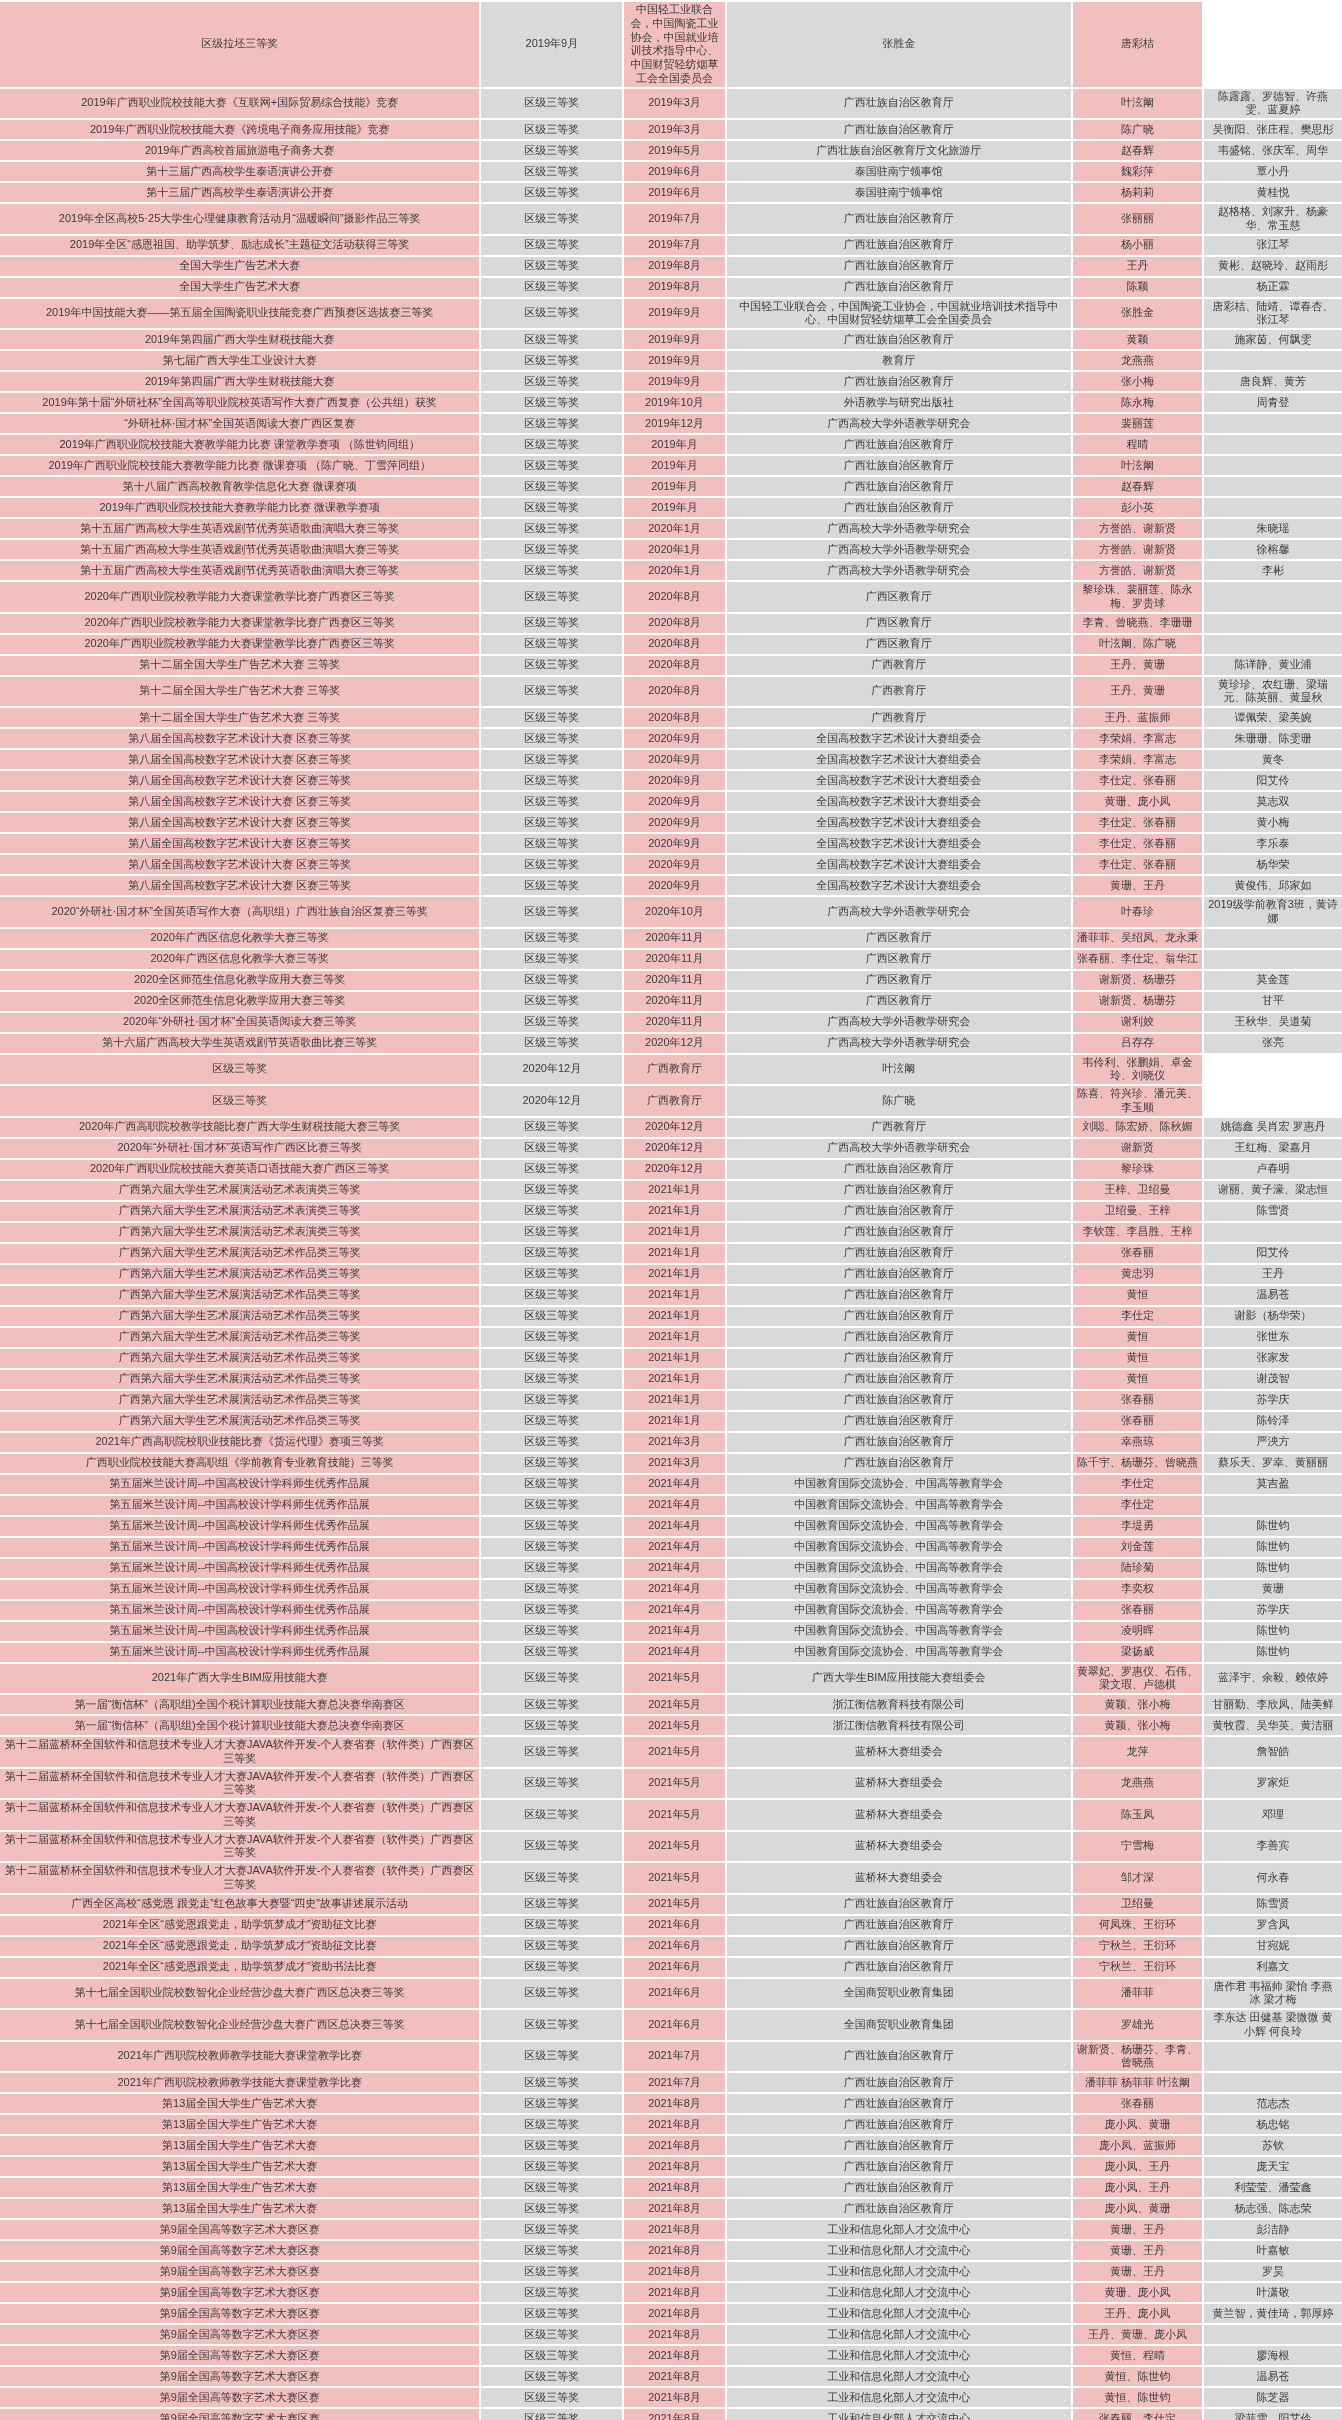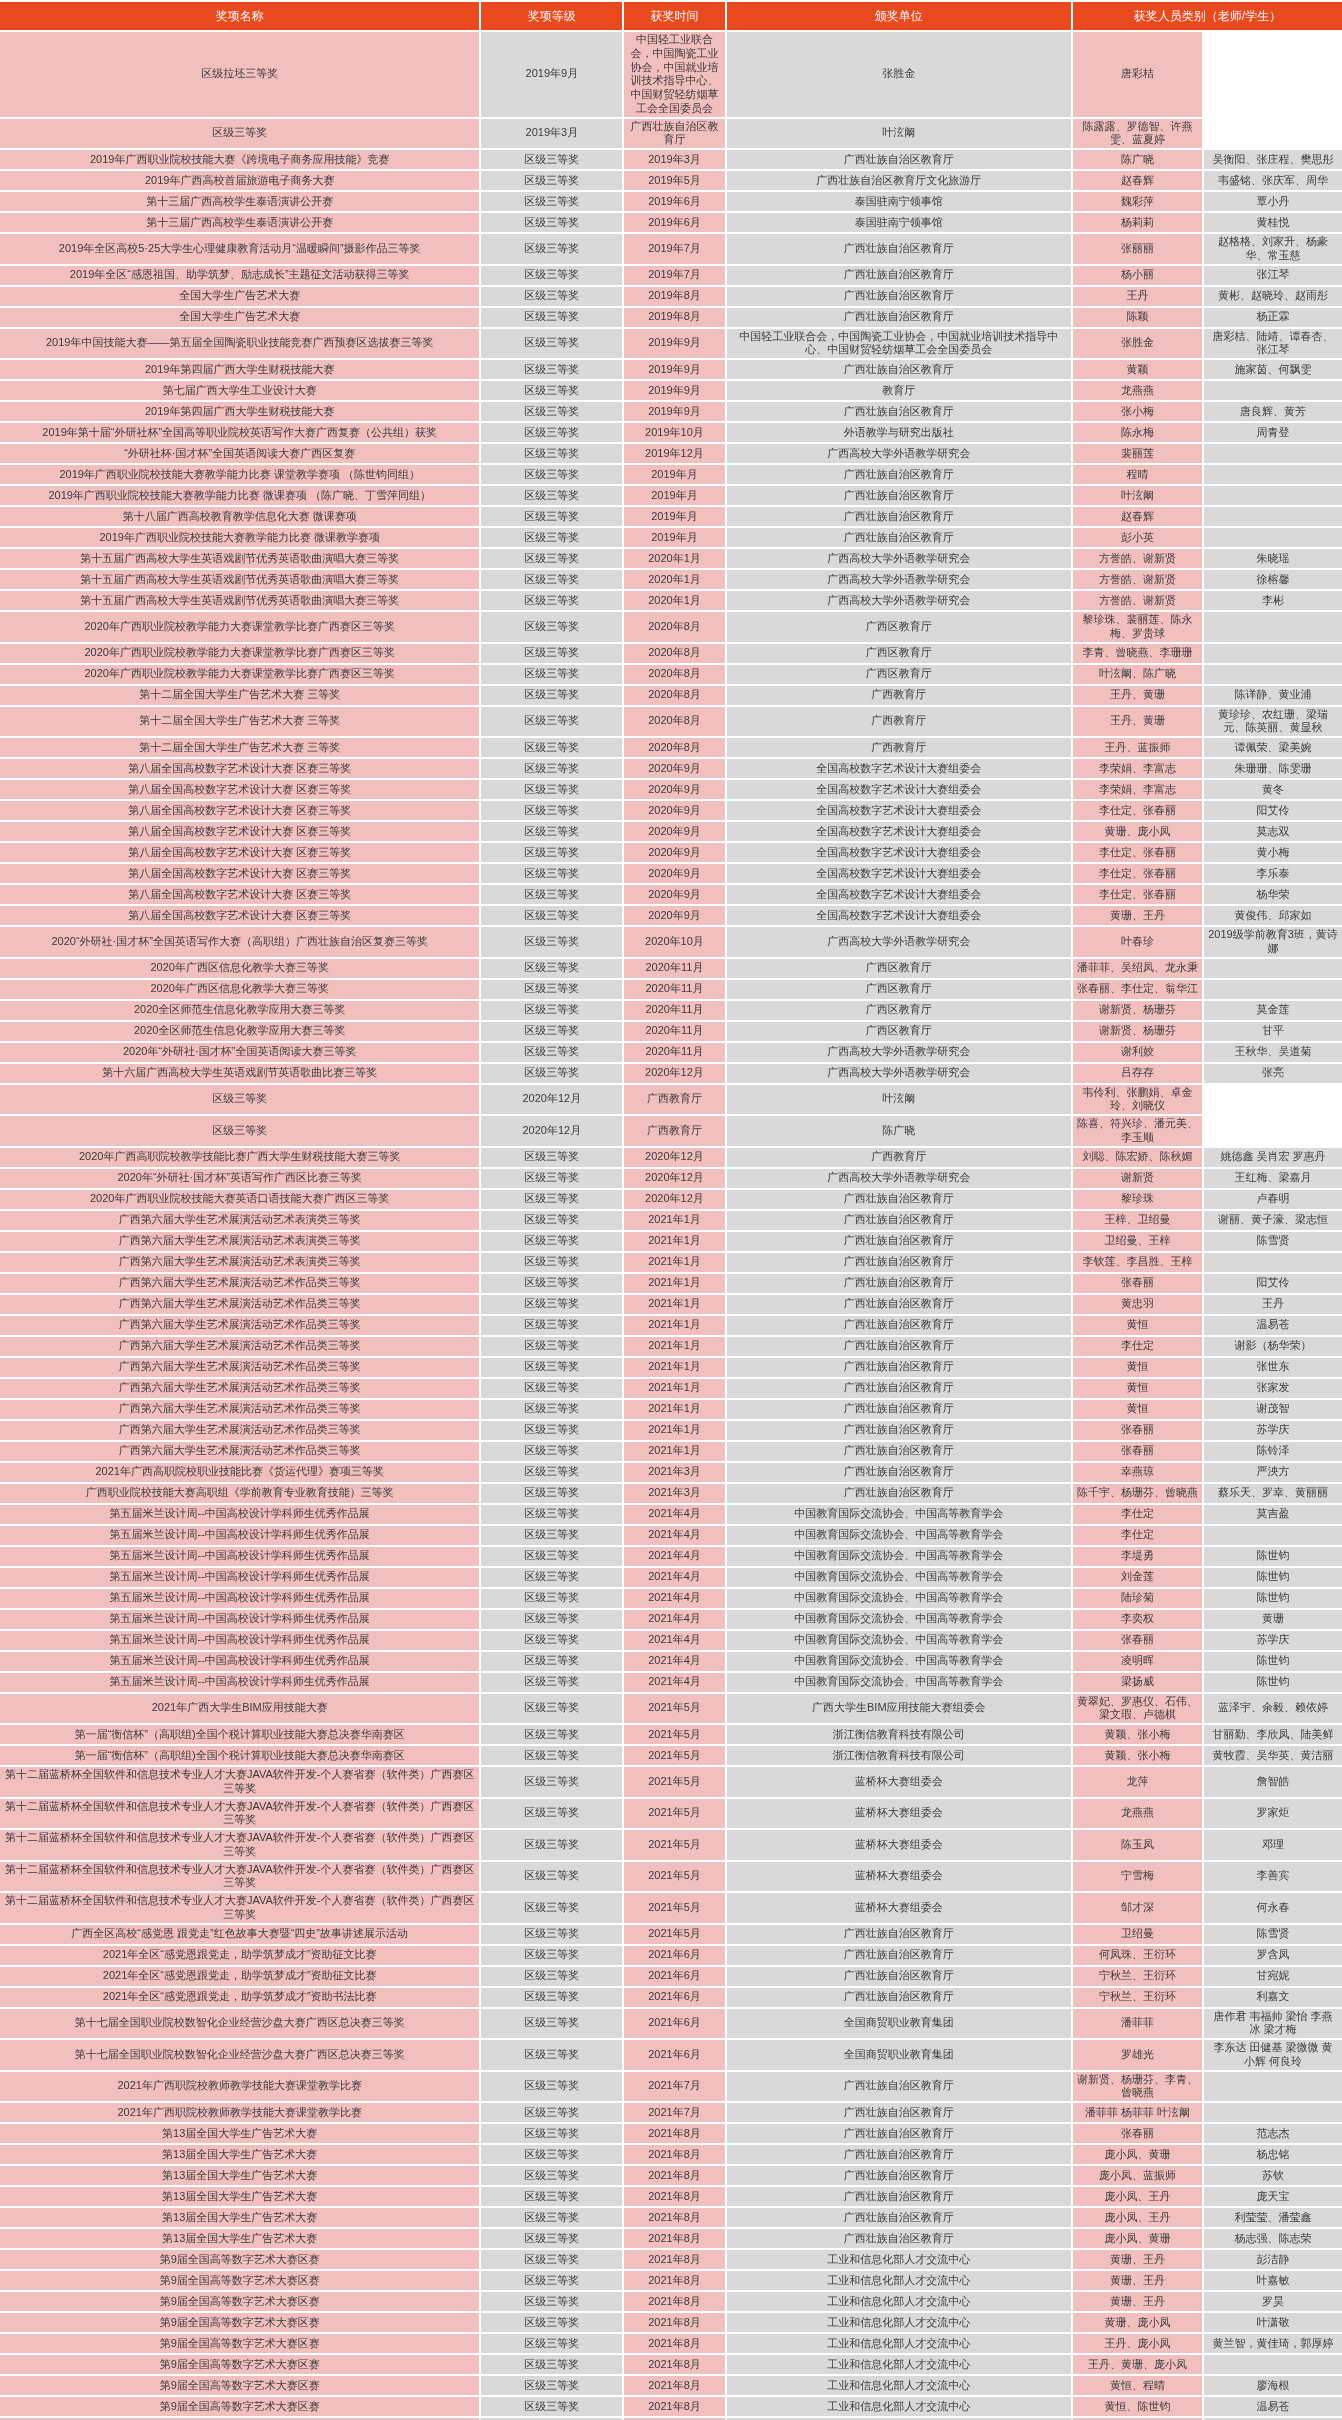--- a/index.html
+++ b/index.html
@@ -29,36 +29,30 @@
     font-size:12px;
     min-height:28px;
     font-weight:normal;
   }
   .header-row .cell.people{grid-column:5 / 7;}
 </style>
 </head>
 <body>
 
 <div class="table-wrap">
-  <div class="header-row">
-    <div class="cell">奖项名称</div>
-    <div class="cell">奖项等级</div>
-    <div class="cell">获奖时间</div>
-    <div class="cell">颁奖单位</div>
-    <div class="cell people">获奖人员类别（老师/学生）</div>
-  </div>
   <div>
       <div class="row">
         <div class="cell">区级拉坯三等奖</div>
         <div class="cell">2019年9月</div>
         <div class="cell">中国轻工业联合会，中国陶瓷工业协会，中国就业培训技术指导中心、中国财贸轻纺烟草工会全国委员会</div>
         <div class="cell">张胜金</div>
         <div class="cell">唐彩桔</div>
       </div>
       <div class="row">
+        <div class="cell">2019年广西职业院校技能大赛《互联网+国际贸易综合技能》竞赛</div>
         <div class="cell">区级三等奖</div>
         <div class="cell">2019年3月</div>
         <div class="cell">广西壮族自治区教育厅</div>
         <div class="cell">叶泫阚</div>
         <div class="cell">陈露露、罗德智、许燕雯、蓝夏婷</div>
       </div>
       <div class="row">
         <div class="cell">2019年广西职业院校技能大赛《跨境电子商务应用技能》竞赛</div>
         <div class="cell">区级三等奖</div>
         <div class="cell">2019年3月</div>

